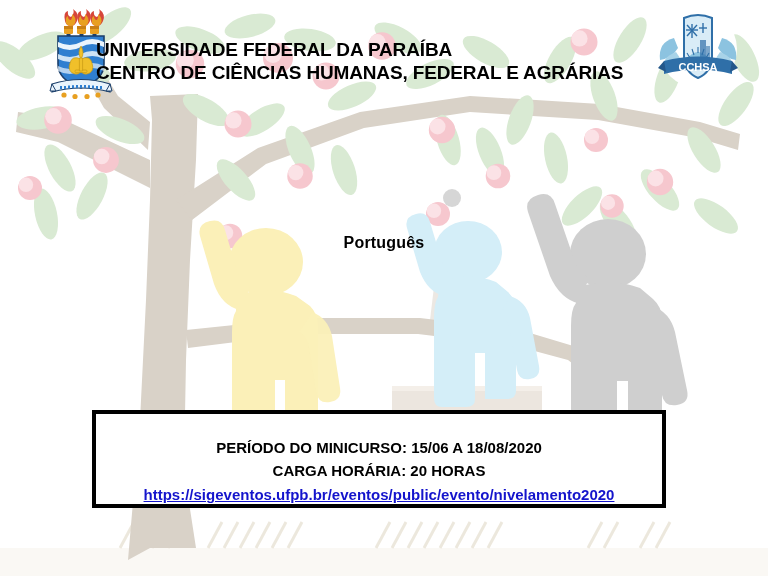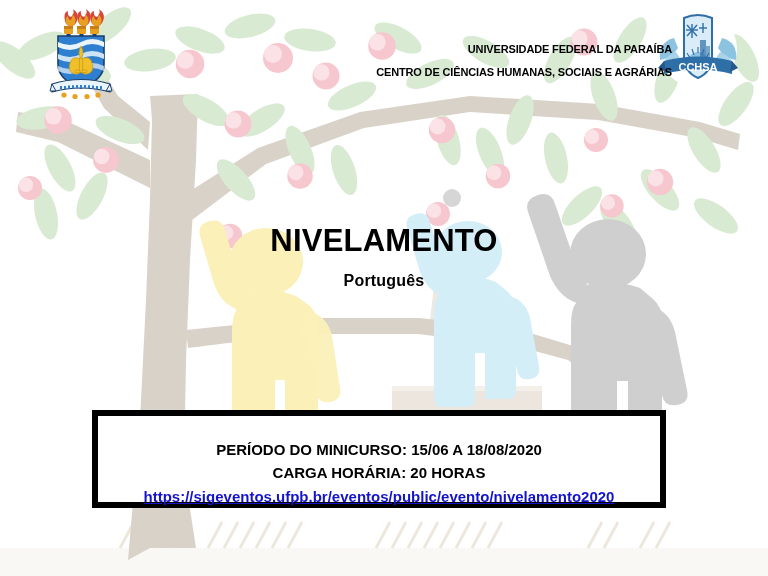--- a/index.html
+++ b/index.html
@@ -42,24 +42,24 @@
   }
   #logo-cchsa {
     position: absolute;
     left: 656px; top: 8px;
     width: 84px; height: 86px;
   }
   #header-text {
     position: absolute;
     left: 96px; top: 38px;
     width: 576px;
-    text-align: right;
+    text-align: left;
     color: #000000;
     font-weight: bold;
-    font-size: 11px;
+    font-size: 19px;
     line-height: 23px;
     letter-spacing: -0.15px;
     white-space: nowrap;
   }
   #header-text .hline { display: block; }
 
   
   #title-block {
     position: absolute;
     left: 0; top: 222px;
@@ -83,21 +83,21 @@
     letter-spacing: 0.2px;
   }
 
   
   #info-box {
     position: absolute;
     left: 92px; top: 410px;
     width: 574px;
     height: 98px;
     background: #ffffff;
-    border: 6px solid #000000;
+    border: 4px solid #000000;
     box-sizing: border-box;
     z-index: 4;
     text-align: center;
   }
   #info-box .info-line {
     display: block;
     color: #000000;
     font-weight: bold;
     font-size: 15px;
     line-height: 23px;
@@ -496,26 +496,25 @@
       </g>
 
       <path d="M8 53 Q42 44 76 53 L76 66 Q42 57 8 66 Z" fill="#2f6fa8"></path>
       <path d="M8 53 L2 60 L10 64 Z" fill="#24578a"></path>
       <path d="M76 53 L82 60 L74 64 Z" fill="#24578a"></path>
       <text x="42" y="63" font-family="'Liberation Sans', sans-serif" font-size="11" font-weight="bold" fill="#ffffff" text-anchor="middle">CCHSA</text>
     </svg>
 
     <div id="header-text">
       <span class="hline">UNIVERSIDADE FEDERAL DA PARAÍBA</span>
-      <span class="hline">CENTRO DE CIÊNCIAS HUMANAS, SOCIAIS E AGRÁRIAS</span>
+      <span class="hline">CENTRO DE CIÊNCIAS HUMANAS, FEDERAL E AGRÁRIAS</span>
     </div>
   </div>
 
   <div id="title-block">
-    <span id="title-main">NIVELAMENTO</span>
     <span id="title-sub">Português</span>
   </div>
 
   <div id="info-box">
     <span id="info-periodo" class="info-line">PERÍODO DO MINICURSO:  15/06 A 18/08/2020</span>
     <span class="info-line">CARGA HORÁRIA: 20 HORAS</span>
     <a id="info-link" href="#">https://sigeventos.ufpb.br/eventos/public/evento/nivelamento2020</a>
   </div>
 
 </div>

